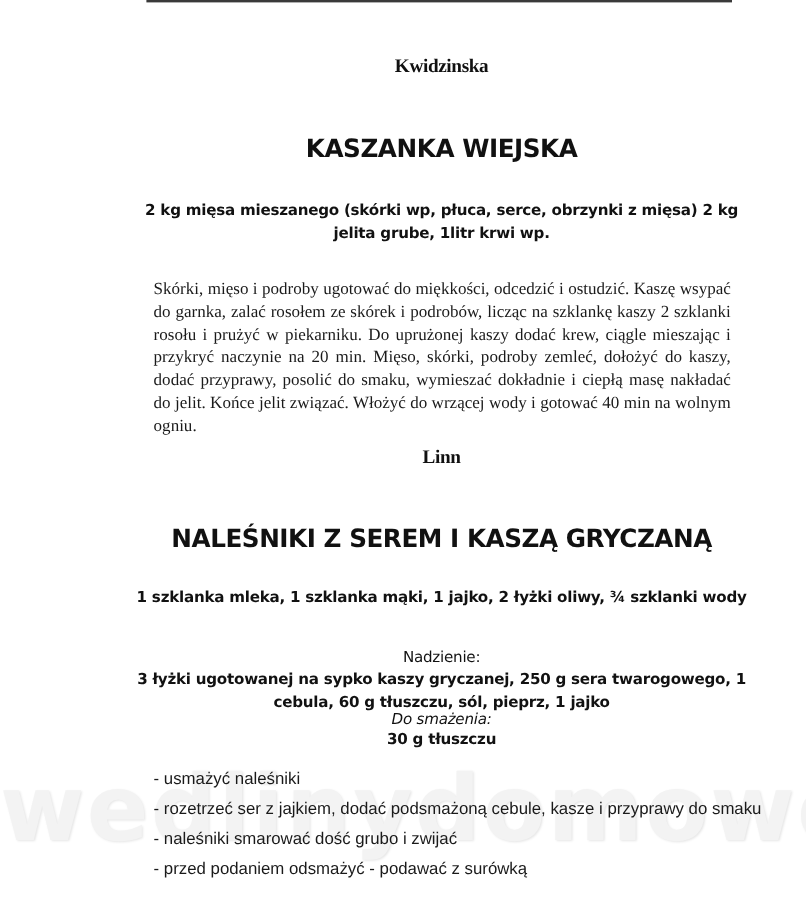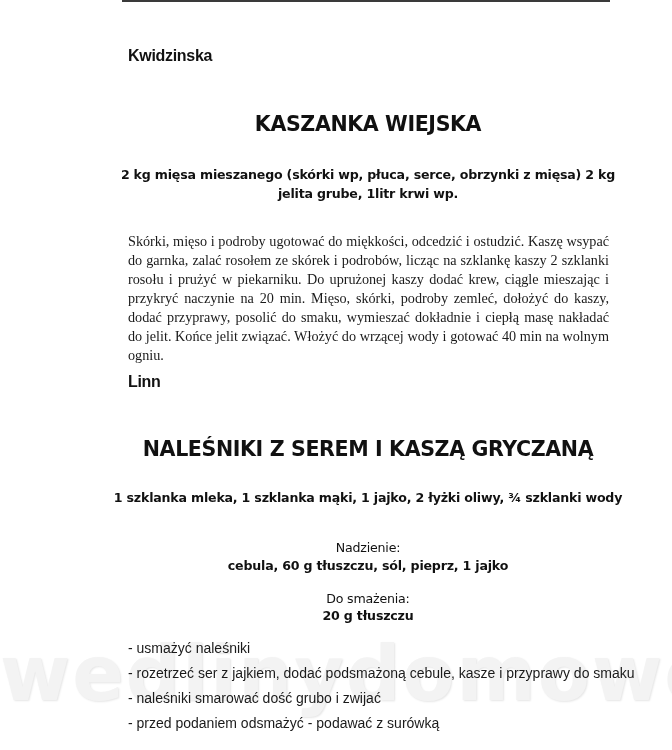--- a/index.html
+++ b/index.html
@@ -42,22 +42,22 @@
       position: absolute;
       left: 128px;
       top: 0;
       width: 480px;
       z-index: 1;
     }
     .author {
       position: absolute;
       left: 0;
       width: 480px;
-      text-align: left;
-      font-family: Liberation Sans, sans-serif;
+      text-align: center;
+      font-family: Liberation Serif, serif;
       font-size: 16px;
       font-weight: bold;
       letter-spacing: -0.3px;
     }
     .title {
       position: absolute;
       left: -20px;
       width: 520px;
       text-align: center;
       font-family: "DejaVu Sans", sans-serif;
@@ -139,26 +139,27 @@
 
   <div class="title" style="top:437px;">NALEŚNIKI Z SEREM I KASZĄ GRYCZANĄ</div>
 
   <div class="ingredients" style="top:488px;">
     <div>1 szklanka mleka, 1 szklanka mąki, 1 jajko, 2 łyżki oliwy,  ¾ szklanki wody</div>
   </div>
 
   <div class="label" style="top:539px;">Nadzienie:</div>
 
   <div class="ingredients" style="top:556px;">
+    <div>3 łyżki ugotowanej na sypko kaszy gryczanej, 250 g sera twarogowego, 1</div>
     <div>cebula, 60 g tłuszczu, sól,  pieprz, 1 jajko</div>
   </div>
 
-  <div class="label" style="top:590px;">Do smażenia:</div>
+  <div class="label" style="top:590px;font-style:italic;">Do smażenia:</div>
 
-  <div class="ingredients" style="top:606px;">20 g tłuszczu</div>
+  <div class="ingredients" style="top:606px;">30 g tłuszczu</div>
 
   <ul class="steps" style="top:639px;">
     <li>- usmażyć naleśniki</li>
     <li>- rozetrzeć ser z jajkiem, dodać podsmażoną cebule, kasze i przyprawy do smaku</li>
     <li>- naleśniki smarować dość grubo i zwijać</li>
     <li>- przed podaniem odsmażyć - podawać z surówką</li>
   </ul>
 
 </div>
 

